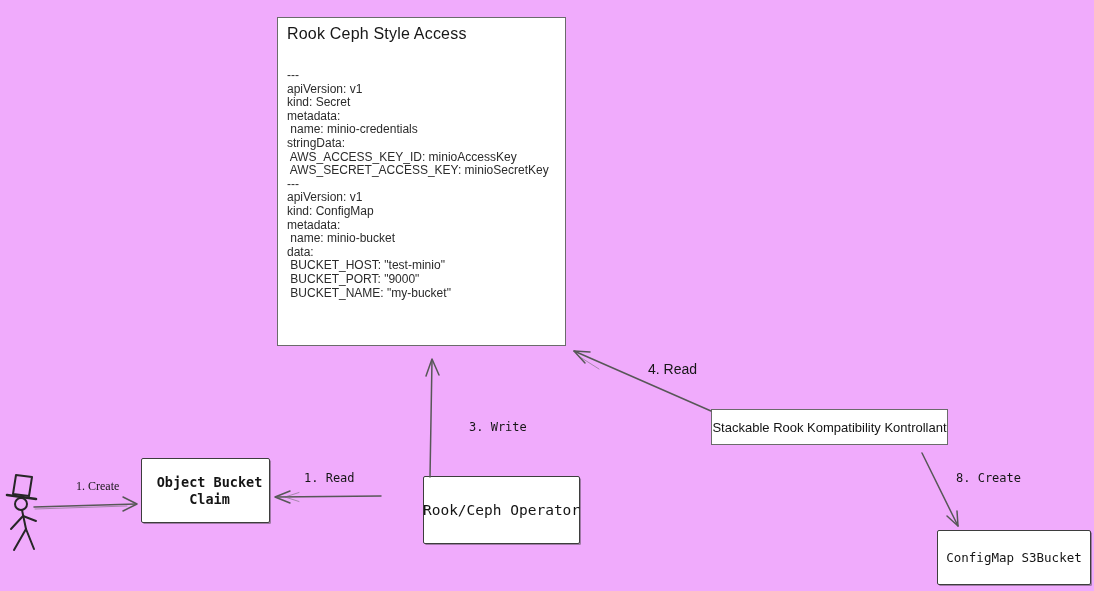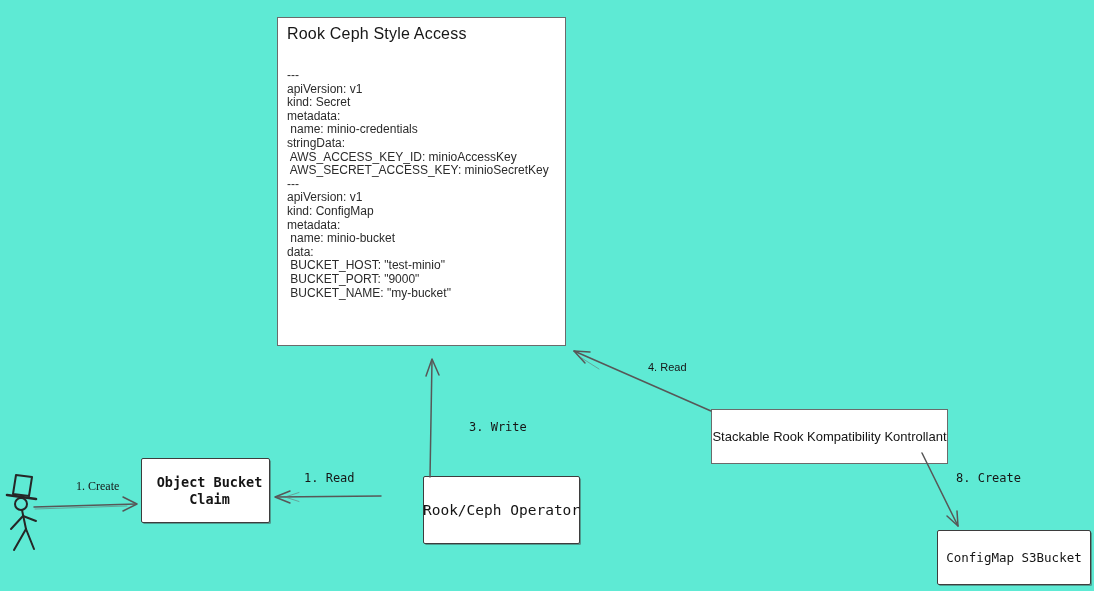--- a/index.html
+++ b/index.html
@@ -1,17 +1,17 @@
 <!DOCTYPE html>
 <html><head>
 <meta charset="utf-8">
 <style>
   html,body{margin:0;padding:0;background:#ffffff;}
   .canvas{
-    position:relative;width:1094px;height:591px;background:#5eead4;
+    position:relative;width:1094px;height:591px;background:#f0abfc;
     font-family:"Liberation Sans",sans-serif;color:#111;overflow:hidden;
   }
   .box{position:absolute;background:#ffffff;box-sizing:border-box;}
   .plain{border:1.4px solid #6b6b6b;}
   .sketch{
     border:1.6px solid #3d3d3d;border-radius:2px;
     box-shadow:1.5px 1.5px 0 -0.5px rgba(61,61,61,.45);
   }
   .center{display:flex;align-items:center;justify-content:center;text-align:center;}
   .mono{font-family:"DejaVu Sans Mono",monospace;}
@@ -19,21 +19,21 @@
     position:absolute;left:9px;top:7px;font-size:16px;color:#161616;
     white-space:nowrap;letter-spacing:.2px;
   }
   .yaml{
     position:absolute;left:9px;top:51px;font-size:12px;line-height:13.6px;
     white-space:pre;color:#2b2b2b;font-family:"Liberation Sans",sans-serif;
   }
   .node-label{white-space:pre;color:#141414;}
   .edge-label{position:absolute;white-space:nowrap;color:#161616;}
   .lbl-mono{font-size:12px;font-family:"DejaVu Sans Mono",monospace;}
-  .lbl-sans{font-size:11px;font-family:"Liberation Sans",sans-serif;}
+  .lbl-sans{font-size:14px;font-family:"Liberation Sans",sans-serif;}
   svg.layer{position:absolute;left:0;top:0;pointer-events:none;}
   .stroke{stroke:#575757;stroke-width:1.5;fill:none;stroke-linecap:round;stroke-linejoin:round;}
   .stroke-faint{stroke:#6a6a6a;stroke-width:1;fill:none;opacity:.55;stroke-linecap:round;}
   .figure-stroke{stroke:#262626;stroke-width:2;fill:none;stroke-linecap:round;stroke-linejoin:round;}
 </style>
 </head>
 <body>
 
 <div class="canvas">
 
@@ -60,21 +60,21 @@
 
   <div class="box sketch center" style="left:141px;top:458px;width:129px;height:65px;padding-left:8px;">
     <span class="node-label mono" style="font-size:13.5px;font-weight:600;line-height:17px;">Object Bucket
 Claim</span>
   </div>
 
   <div class="box sketch center" style="left:383px;top:476px;width:157px;height:68px;margin-left:40px;">
     <span class="node-label mono" style="font-size:14.5px;font-weight:500;">Rook/Ceph Operator</span>
   </div>
 
-  <div class="box plain center" style="left:711px;top:409px;width:237px;height:55px;">
+  <div class="box plain center" style="left:711px;top:409px;width:237px;height:36px;">
     <span class="node-label" style="font-size:13px;">Stackable Rook Kompatibility Kontrollant</span>
   </div>
 
   <div class="box sketch center" style="left:937px;top:530px;width:154px;height:55px;">
     <span class="node-label mono" style="font-size:12.5px;font-weight:500;">ConfigMap S3Bucket</span>
   </div>
 
   <svg class="layer" style="left:2px;top:471px;" width="48" height="88" viewBox="0 0 48 88">
     <path class="figure-stroke" d="M14,4 L30,6 L27,25 L11,23 Z"></path>
     <path class="figure-stroke" d="M5,24 L34,28" style="stroke-width:2.6"></path>

